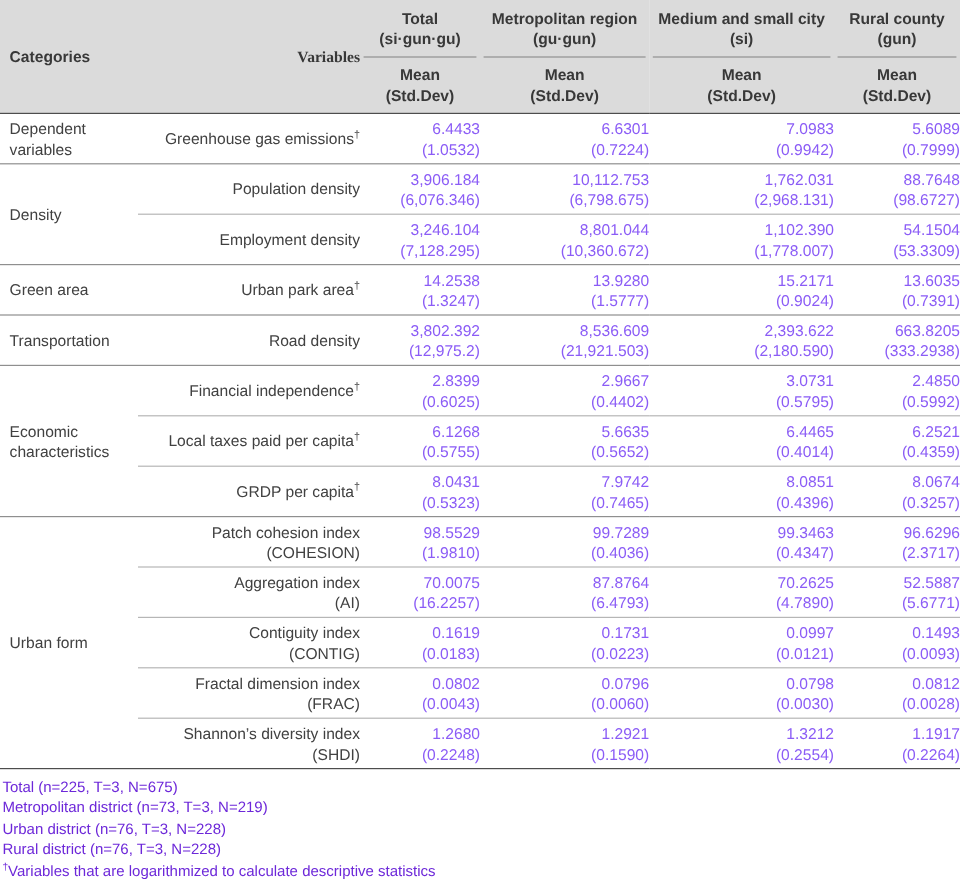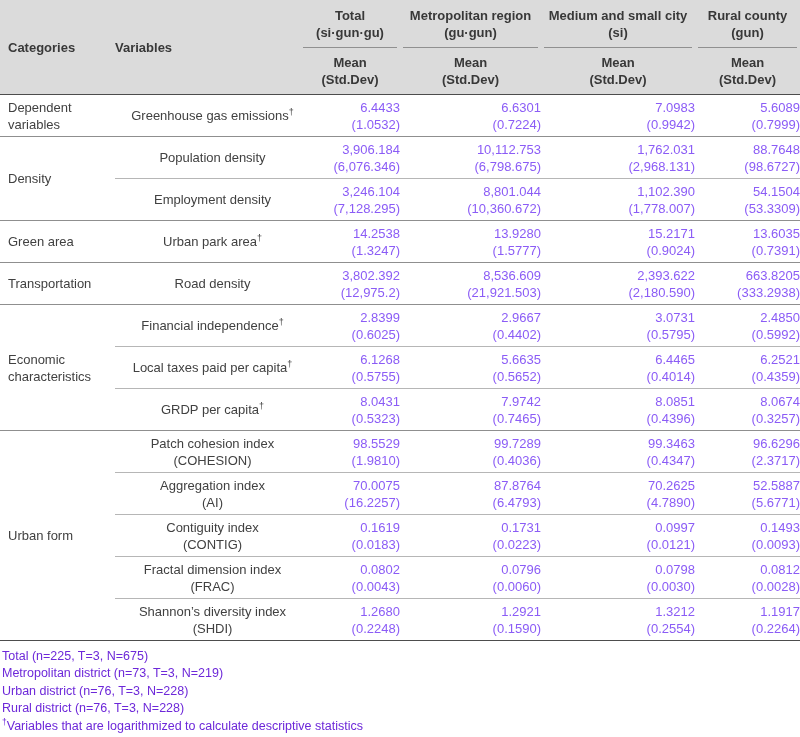--- a/index.html
+++ b/index.html
@@ -30,21 +30,21 @@
     background: #dbdbdb;
     border-bottom: 1px solid #4d4d4d;
     font-weight: bold;
     color: #383838;
     padding: 0;
     height: 67px;
     vertical-align: middle;
     line-height: 17px;
   }
   th.th-cat { text-align: left; padding-left: 8px; }
-  th.th-var { text-align: left; }
+  th.th-var { text-align: right; font-family: Liberation Serif, serif; }
   th.th-stat .hg {
     height: 47px;
     display: flex; flex-direction: column; justify-content: center;
     text-align: center;
   }
   th.th-stat .hd {
     border-top: 1px solid #909090;
     margin: 0 3px;
     height: 0;
   }
@@ -59,21 +59,21 @@
     line-height: 17px;
     vertical-align: middle;
     padding: 0;
   }
   tbody tr.group-start td { border-top: 1px solid #8f8f8f; }
   tbody tr.first-row td { border-top: 1px solid #4d4d4d; }
   tbody tr:not(.group-start) td.var-cell,
   tbody tr:not(.group-start) td.num-cell { border-top: 1px solid #b6b6b6; }
 
   td.cat-cell { text-align: left; padding-left: 8px; color: #414141; }
-  td.var-cell { text-align: center; padding-left: 10px; color: #414141; }
+  td.var-cell { text-align: right; padding-left: 10px; color: #414141; }
   td.num-cell { text-align: right; color: #8b5cf6; }
   sup.dg { font-size: 9px; line-height: 0; }
 
   .footnotes {
     padding: 7px 0 0 2px;
     font-size: 12.5px;
     line-height: 17.4px;
     color: #6d28d9;
   }
   .footnotes sup.dg { font-size: 8.5px; }

